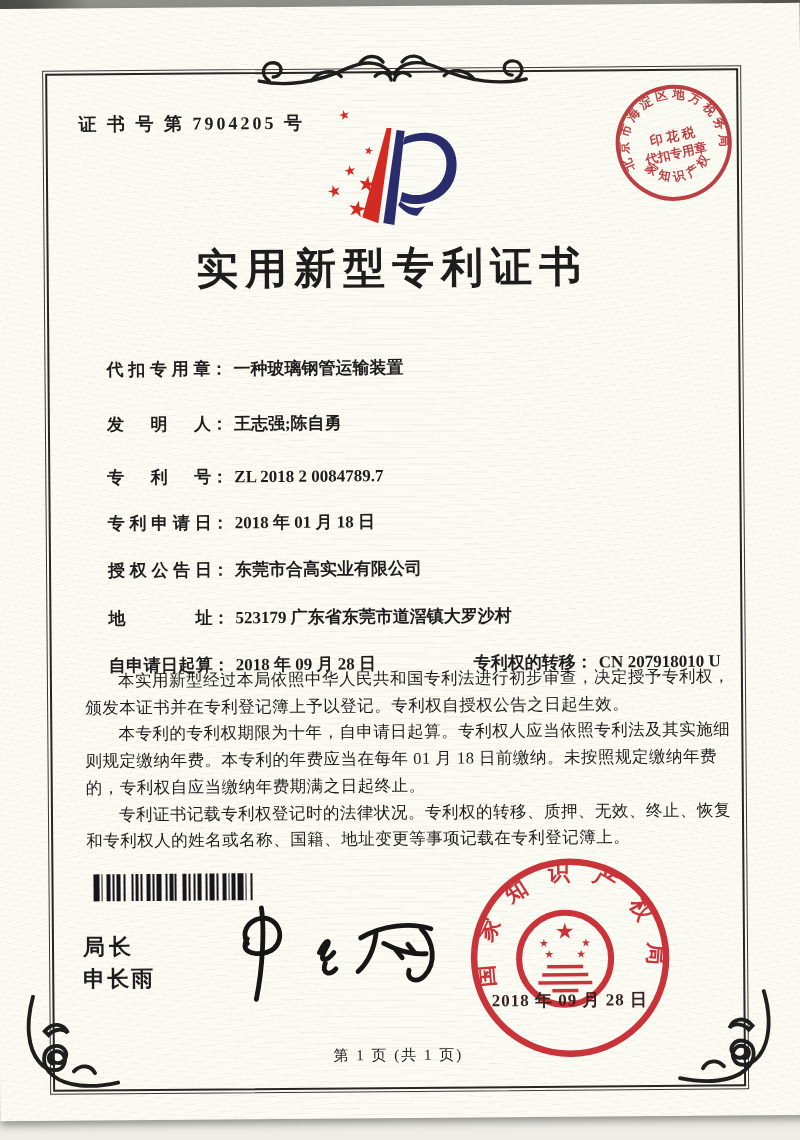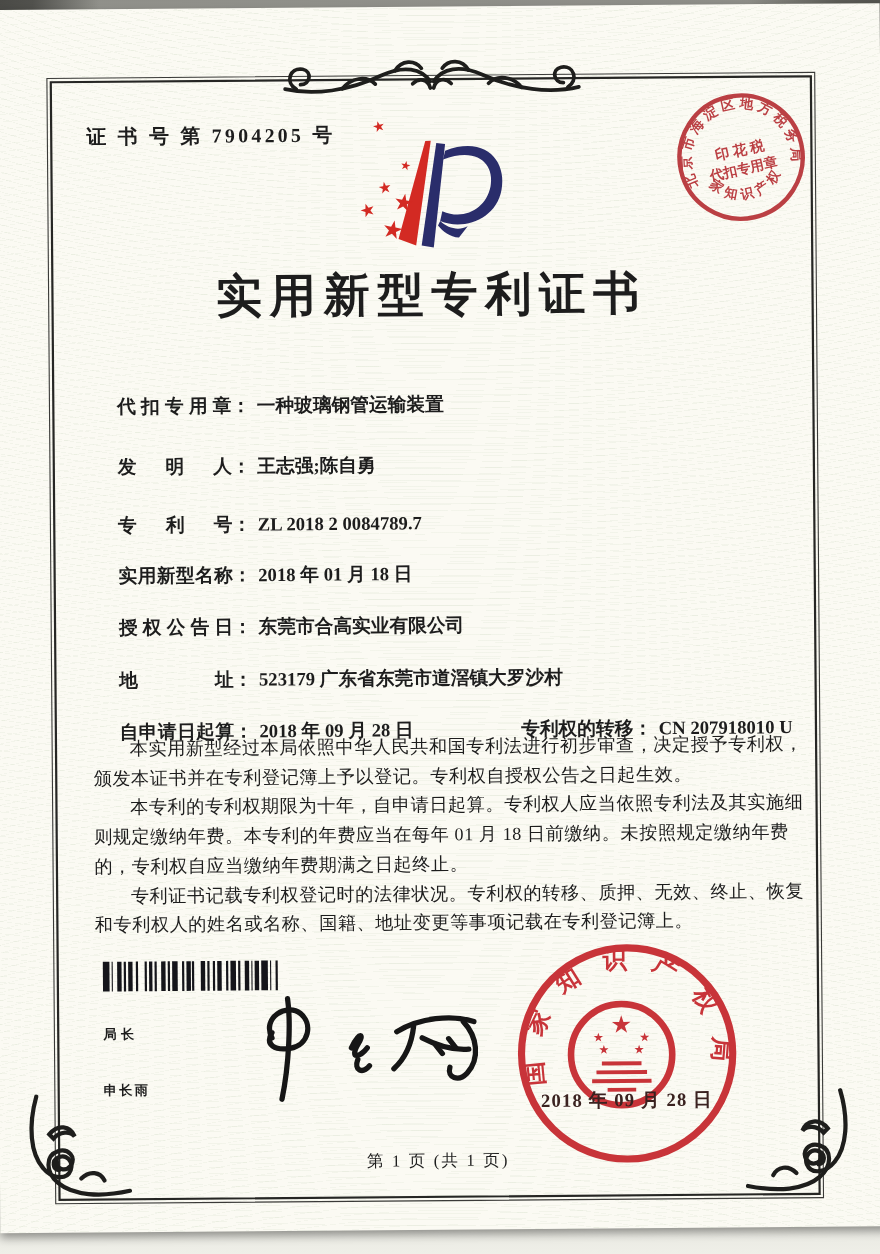--- a/index.html
+++ b/index.html
@@ -22,21 +22,21 @@
   .certno{left:86px;top:104px;font-size:18px;font-weight:600;letter-spacing:3px;}
   .title{left:50px;top:234px;width:697px;text-align:center;font-size:42px;font-weight:700;letter-spacing:7px;}
   .frow{left:95px;font-size:17px;font-weight:600;white-space:pre;}
   .flabel{display:inline-block;width:104px;text-align:justify;text-align-last:justify;}
   .fcolon{display:inline-block;margin-right:6px;}
   .grantno{left:460px;font-size:17px;font-weight:600;white-space:pre;}
   .bodytext{left:88px;top:660px;width:660px;font-size:16.5px;line-height:1.62;}
   .bodytext p{margin:0;text-indent:2em;letter-spacing:.5px;}
   .barcode{left:95px;top:866px;width:216px;height:27px;display:flex;align-items:stretch;}
   .barcode div{height:100%;}
-  .sig-label{left:95px;font-size:12px;font-weight:600;letter-spacing:4px;}
+  .sig-label{left:84px;font-size:22px;font-weight:600;letter-spacing:4px;}
   .footer{left:50px;top:1040px;width:697px;text-align:center;font-size:15px;letter-spacing:2px;}
   .seal-date{left:468px;top:984px;width:205px;text-align:center;font-size:17px;font-weight:700;
     letter-spacing:1px;color:#3a2220;z-index:6;}
   svg text{font-family:"Liberation Serif","DejaVu Serif",serif;}
 </style>
 </head>
 <body>
 
 <div class="stage">
  <div class="paper">
@@ -118,21 +118,21 @@
   <div class="abs frow" style="top:330px;">
     <span class="flabel">代扣专用章</span><span class="fcolon">：</span><span>一种玻璃钢管运输装置</span>
   </div>
   <div class="abs frow" style="top:385px;">
     <span class="flabel">发明人</span><span class="fcolon">：</span><span>王志强;陈自勇</span>
   </div>
   <div class="abs frow" style="top:438px;">
     <span class="flabel">专利号</span><span class="fcolon">：</span><span>ZL 2018 2 0084789.7</span>
   </div>
   <div class="abs frow" style="top:484px;">
-    <span class="flabel">实用新型名称</span><span class="fcolon">：</span><span>2018 年 01 月 18 日</span>
+    <span class="flabel">专利申请日</span><span class="fcolon">：</span><span>2018 年 01 月 18 日</span>
   </div>
   <div class="abs frow" style="top:531px;">
     <span class="flabel">授权公告日</span><span class="fcolon">：</span><span>东莞市合高实业有限公司</span>
   </div>
   <div class="abs frow" style="top:579px;">
     <span class="flabel">地址</span><span class="fcolon">：</span><span>523179 广东省东莞市道滘镇大罗沙村</span>
   </div>
   <div class="abs frow" style="top:626px;">
     <span class="flabel">自申请日起算</span><span class="fcolon">：</span><span>2018 年 09 月 28 日</span>
   </div>
@@ -199,21 +199,21 @@
         <div style="width: 1.9px; background: transparent;"></div>
         <div style="width: 5.7px; background: rgb(21, 21, 26);"></div>
         <div style="width: 1.9px; background: transparent;"></div>
         <div style="width: 1.9px; background: rgb(21, 21, 26);"></div>
         <div style="width: 3.8px; background: transparent;"></div>
         <div style="width: 1.9px; background: rgb(21, 21, 26);"></div>
         <div style="width: 3.8px; background: transparent;"></div>
       </div>
 
   <div class="abs sig-label" style="top:924px;">局长</div>
-  <div class="abs sig-label" style="top:956px;letter-spacing:2px;margin-top:19px;">申长雨</div>
+  <div class="abs sig-label" style="top:956px;letter-spacing:2px;">申长雨</div>
 
   <svg class="abs" style="left:205px;top:892px;" width="250" height="108" viewBox="0 0 260 110">
     <g stroke="#161616" fill="none" stroke-width="5" stroke-linecap="round" stroke-linejoin="round">
       <path d="M45 45 C35 25 60 12 72 22 C84 32 80 52 62 55 C48 57 38 52 45 40"></path>
       <path d="M60 8 C63 30 61 70 54 103"></path>
       <path d="M120 55 C128 38 133 42 126 52 C118 66 128 64 135 55"></path>
       <path d="M126 66 C122 76 130 80 137 72"></path>
       <path d="M163 40 C185 27 215 24 236 31"></path>
       <path d="M179 35 C177 52 170 66 160 75"></path>
       <path d="M187 46 C202 54 216 58 231 57"></path>

